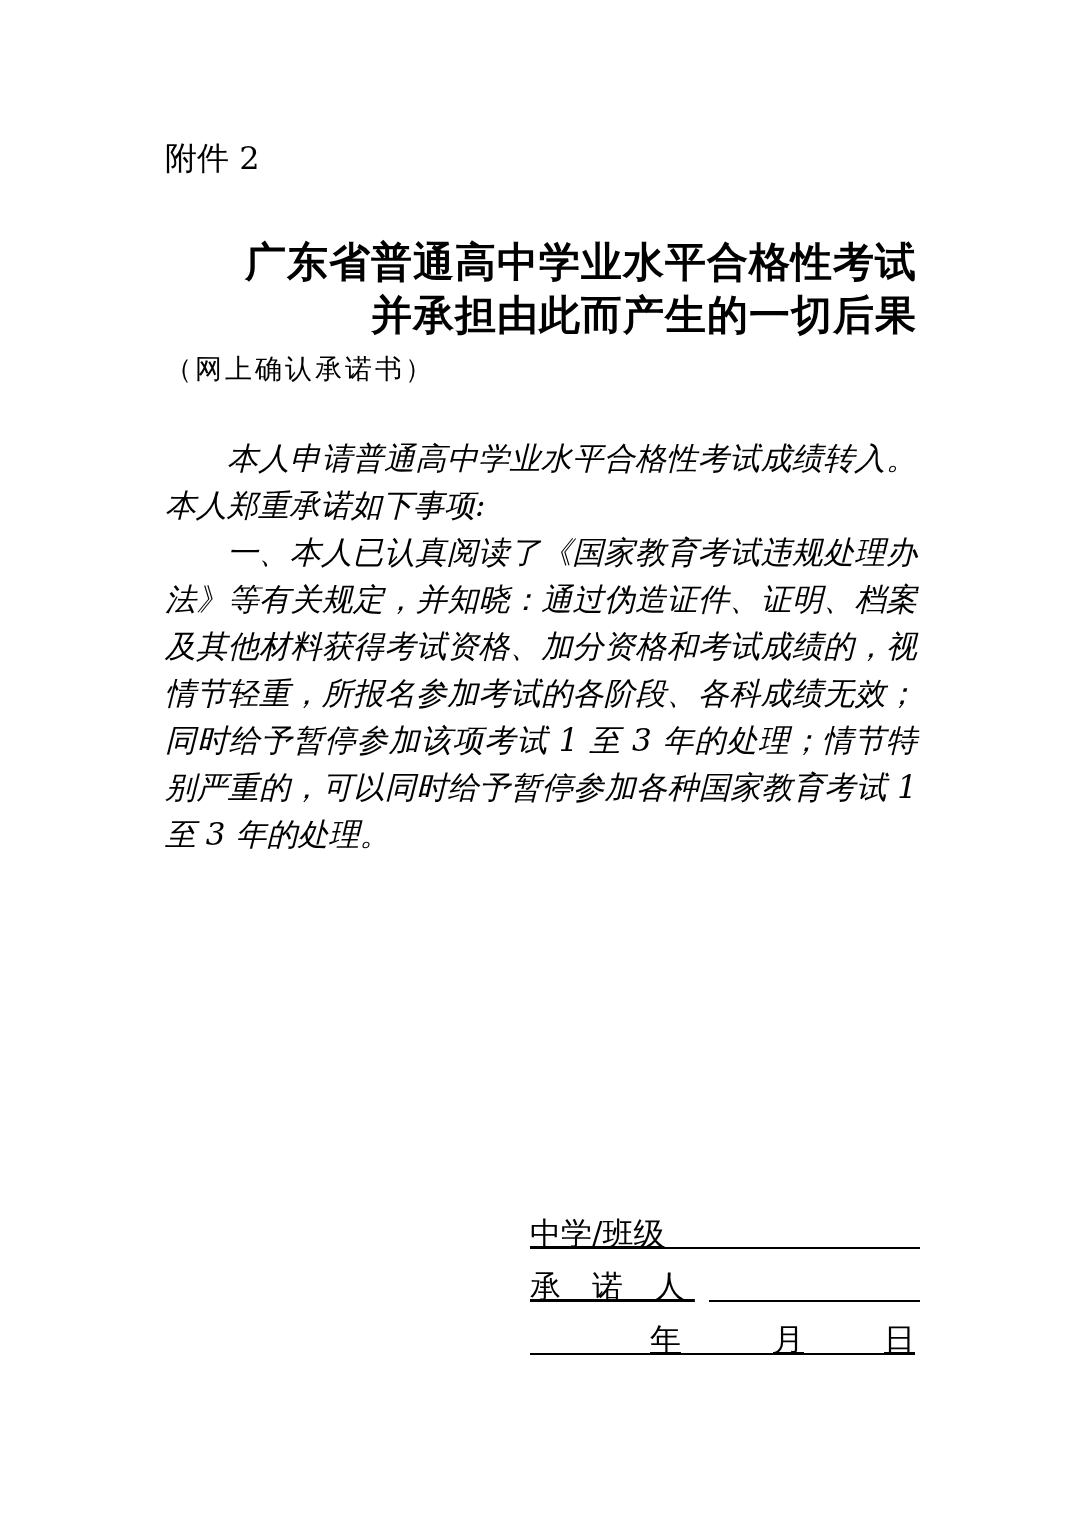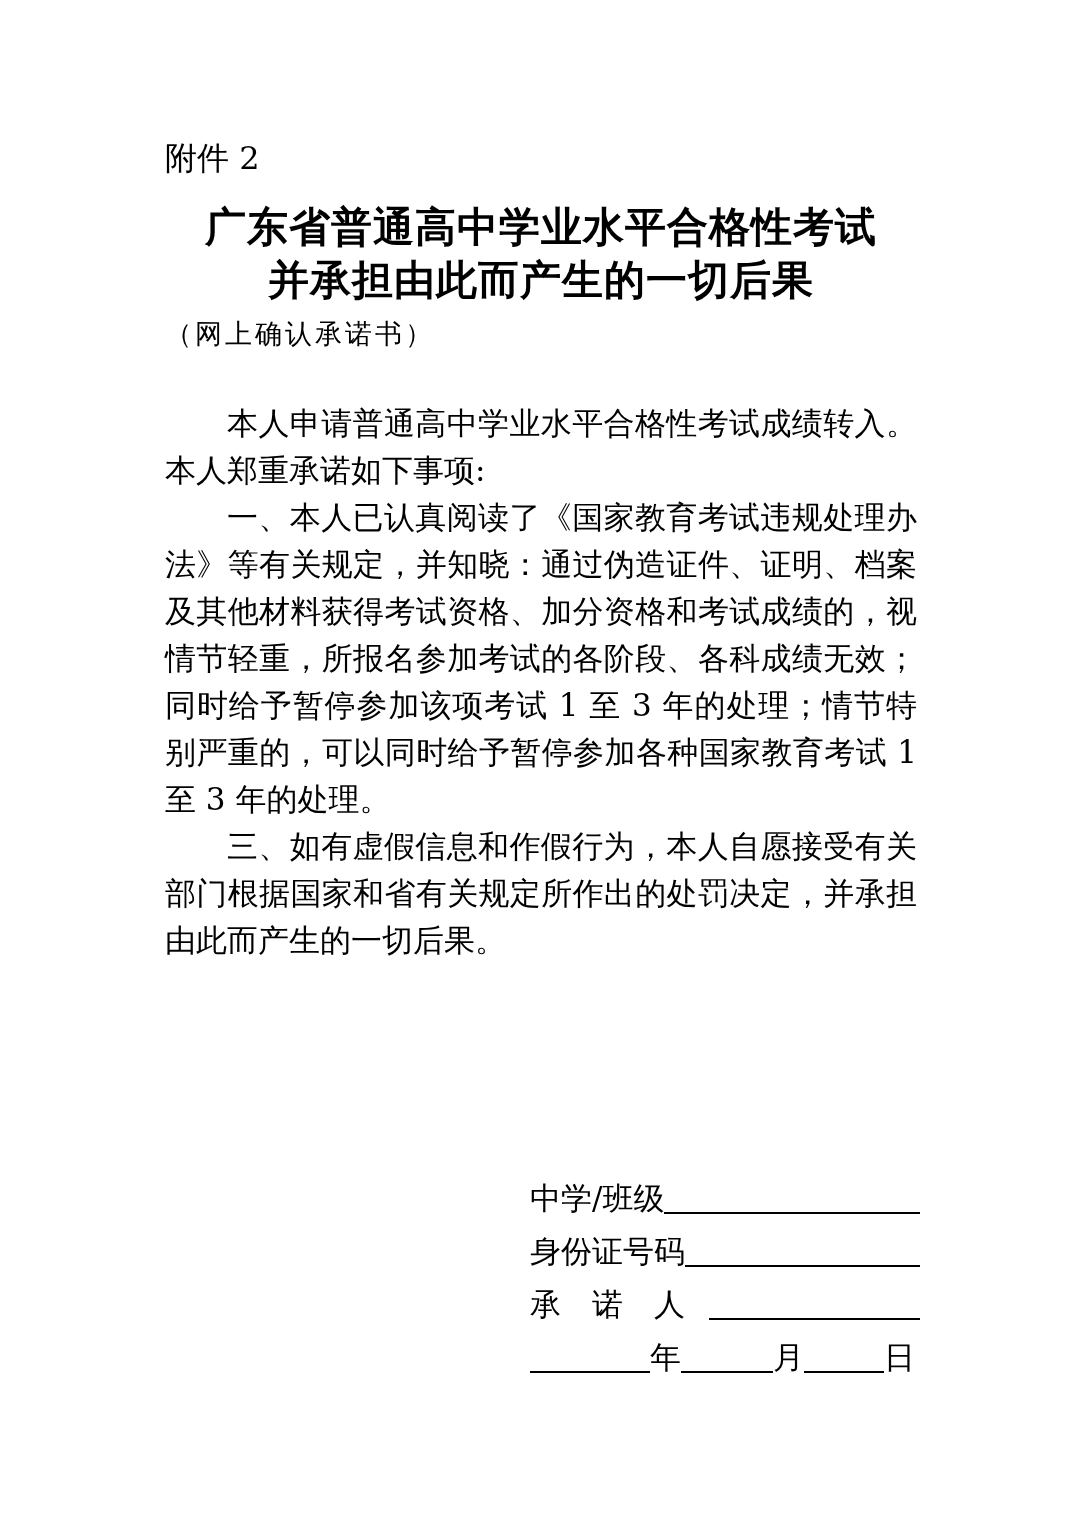--- a/index.html
+++ b/index.html
@@ -21,22 +21,22 @@
     background: #ffffff;
     font-family: "DejaVu Serif", "Liberation Serif", serif;
   }
   .attachment {
     padding-top: 140px;
     font-size: 32px;
     line-height: 36px;
     text-align: left;
   }
   .title {
-    margin-top: 25px;
-    text-align: center;
+    margin-top: 60px;
+    text-align: right;
     font-weight: bold;
     font-size: 41px;
     line-height: 53px;
     letter-spacing: 1px;
   }
   .title-line { display: block; }
   .subtitle {
     margin-top: 9px;
     font-size: 27px;
     line-height: 36px;
@@ -47,26 +47,28 @@
     height: 660px;
     font-size: 31px;
     line-height: 47px;
     text-align: justify;
     text-justify: inter-character;
   }
   .para {
     margin: 0;
     padding: 0;
     text-indent: 2em;
+    font-style: italic;
   }
   .signature {
     margin-top: 105px;
     margin-left: 365px;
     width: 390px;
     font-size: 31px;
+    text-decoration: underline;
   }
   .sig-row {
     display: flex;
     align-items: flex-end;
     height: 53px;
   }
   .sig-label {
     white-space: pre;
     flex-shrink: 0;
     line-height: 40px;
@@ -102,34 +104,29 @@
   <div class="title">
     <span class="title-line">广东省普通高中学业水平合格性考试</span>
     <span class="title-line">并承担由此而产生的一切后果</span>
   </div>
 
   <div class="subtitle">（网上确认承诺书）</div>
 
   <div class="body-text">
     <p class="para">本人申请普通高中学业水平合格性考试成绩转入。本人郑重承诺如下事项:</p>
     <p class="para">一、本人已认真阅读了《国家教育考试违规处理办法》等有关规定，并知晓：通过伪造证件、证明、档案及其他材料获得考试资格、加分资格和考试成绩的，视情节轻重，所报名参加考试的各阶段、各科成绩无效；同时给予暂停参加该项考试 1 至 3 年的处理；情节特别严重的，可以同时给予暂停参加各种国家教育考试 1 至 3 年的处理。</p>
-    <p class="para">三、如有虚假信息和作假行为，本人自愿接受有关部门根据国家和省有关规定所作出的处罚决定，并承担由此而产生的一切后果。</p>
   </div>
 
   <div class="signature">
 
     <div class="sig-row">
       <span class="sig-label">中学/班级</span>
       <span class="sig-blank"></span>
     </div>
 
-    <div class="sig-row">
-      <span class="sig-label">身份证号码</span>
-      <span class="sig-blank"></span>
-    </div>
 
     <div class="sig-row">
       <span class="sig-label">承　诺　人 </span>
       <span class="sig-blank gap"></span>
     </div>
 
     <div class="sig-row date-row">
       <span class="date-blank year-blank"></span>
       <span class="date-label">年</span>
       <span class="date-blank month-blank"></span>

